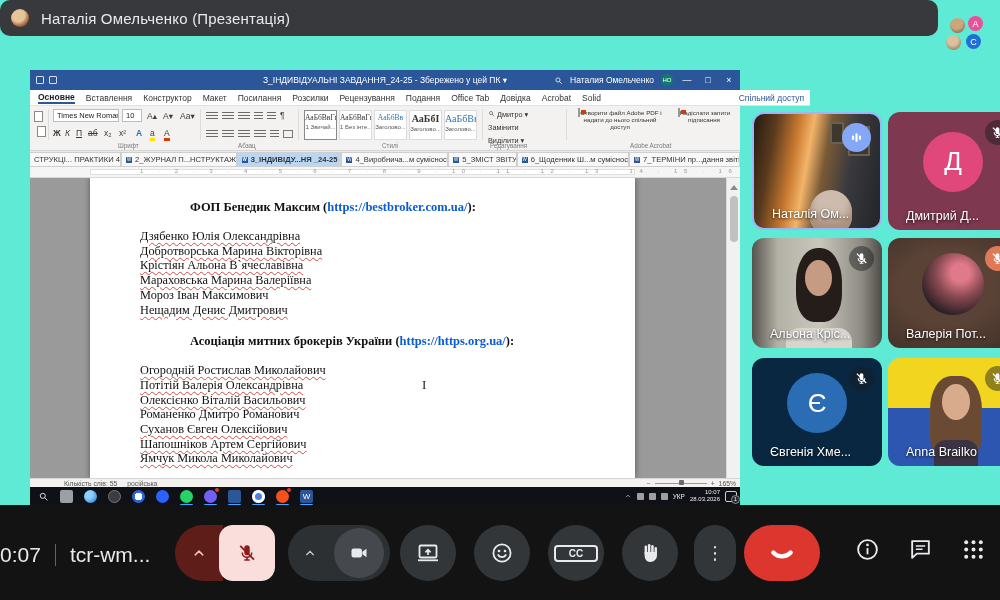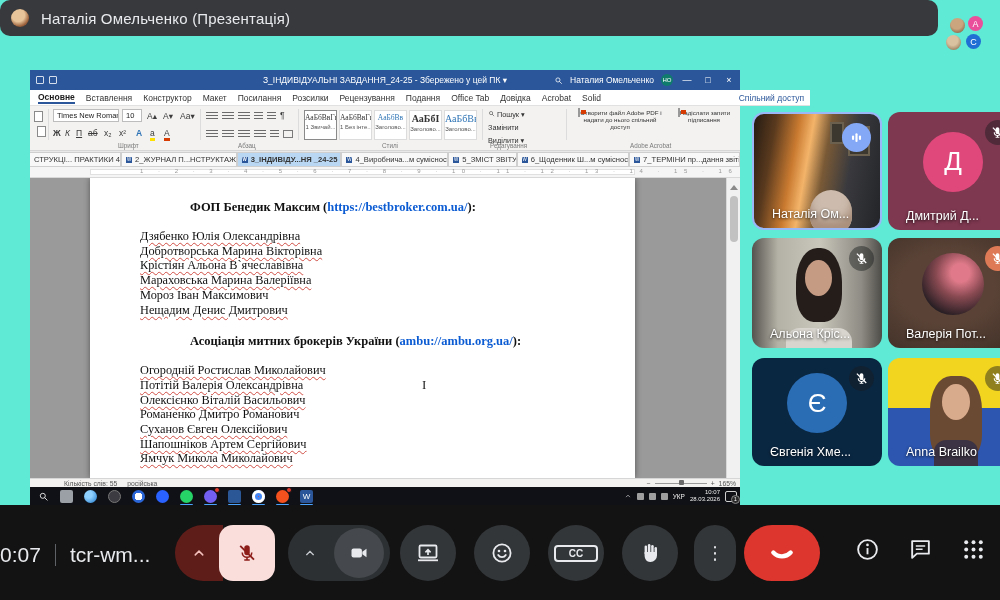--- a/index.html
+++ b/index.html
@@ -319,21 +319,21 @@
         </span>
       <span class="stcard" style="left:414px">
           <span class="smp" style="color:#2e74b5;font-size:10px">АаБбВвГґ</span>
           <span class="lbl">Заголово...</span>
         </span>
       <span class="glabel" style="left:352px">Стилі</span>
       <span class="rdiv" style="left:452px"></span>
 
       <span class="edrow" style="top:4px"><svg style="width:7px;height:7px;color:#444">
             <use href="#i-search"></use>
-          </svg> <span>Пошук</span> <span>▾</span></span>
+          </svg> <span>Дмитро</span> <span>▾</span></span>
       <span class="edrow" style="top:17px"><span>Замінити</span></span>
       <span class="edrow" style="top:30px"><span>Виділити</span> <span>▾</span></span>
       <span class="glabel" style="left:460px">Редагування</span>
       <span class="rdiv" style="left:536px"></span>
 
       <span class="acbtn" style="left:544px;width:92px"><span class="acic"></span><span>Створити файл Adobe PDF і надати до нього спільний доступ</span></span>
       <span class="acbtn" style="left:642px;width:64px"><span class="acic" style="background:#eef"></span><span>Надіслати запити підписання</span></span>
       <span class="glabel" style="left:600px">Adobe Acrobat</span>
     </div>
 
@@ -382,21 +382,21 @@
         <div class="names">
           <div class="nline">Дзябенко Юлія Олександрівна</div>
           <div class="nline">Добротворська Марина Вікторівна</div>
           <div class="nline">Крістіян Альона В`ячеславівна</div>
           <div class="nline">Мараховська Марина Валеріївна</div>
           <div class="nline clean">Мороз Іван Максимович</div>
           <div class="nline">Нещадим Денис Дмитрович</div>
         </div>
         <div class="dheading h2gap">
           <b>Асоціація митних брокерів України</b>
-          <span>(</span><a>ambu://ambu.org.ua/</a><span>):</span>
+          <span>(</span><a>https://https.org.ua/</a><span>):</span>
         </div>
         <div class="names">
           <div class="nline">Огородній Ростислав Миколайович</div>
           <div class="nline">Потітій Валерія Олександрівна</div>
           <div class="nline">Олексієнко Віталій Васильович</div>
           <div class="nline clean">Романенко Дмитро Романович</div>
           <div class="nline">Суханов Євген Олексійович</div>
           <div class="nline">Шапошніков Артем Сергійович</div>
           <div class="nline">Ямчук  Микола Миколайович</div>
         </div>

